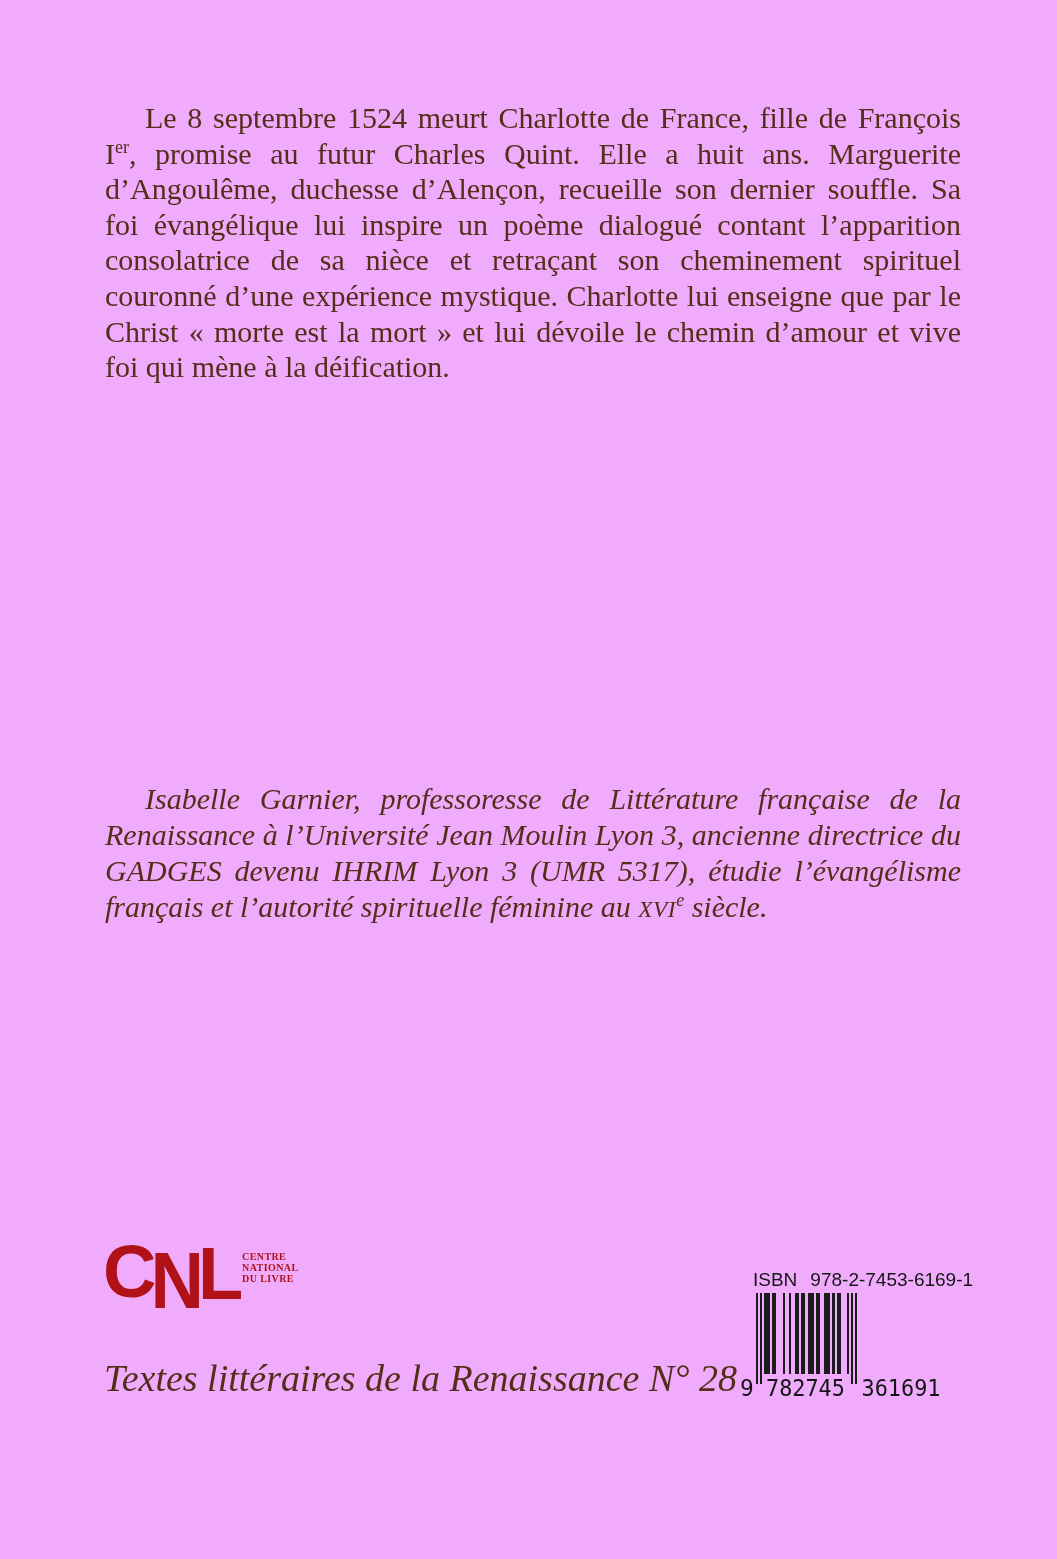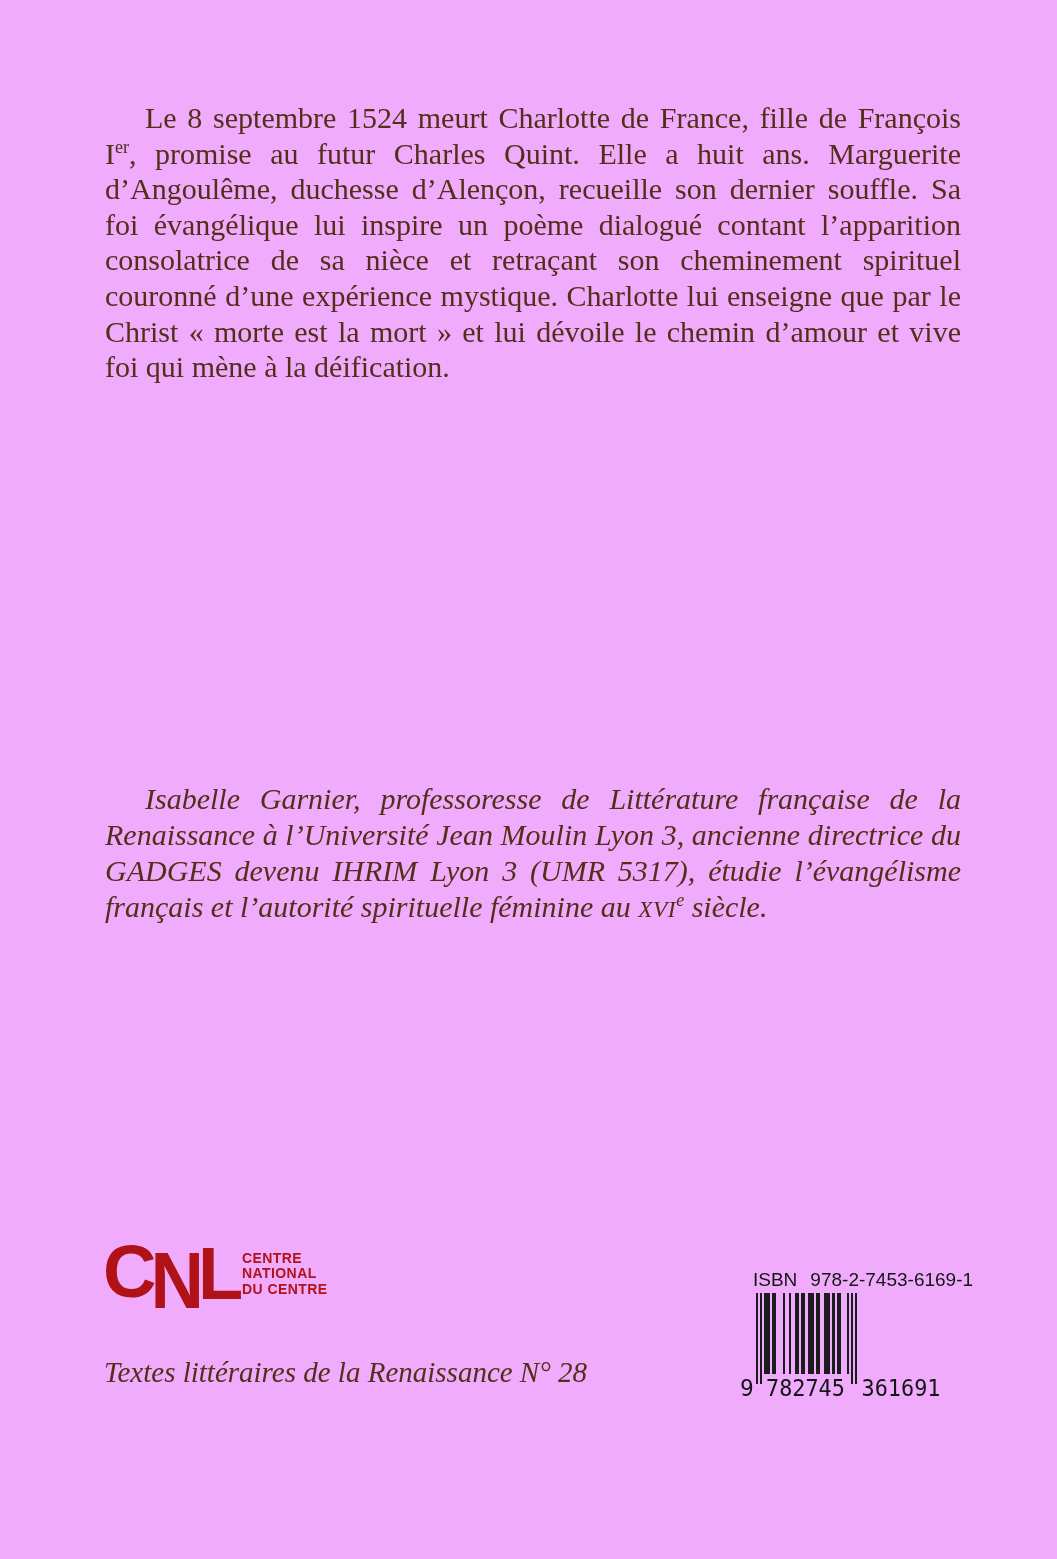--- a/index.html
+++ b/index.html
@@ -57,23 +57,23 @@
     font-family: "Liberation Sans", sans-serif;
     font-weight: bold;
     font-size: 74px;
     line-height: 0.92;
     letter-spacing: -6px;
   }
   .cnl-letters span { display: inline-block; }
   .cnl-letters span:nth-child(2) { transform: translateY(9px) scaleY(1.08); }
   .cnl-letters span:nth-child(3) { transform: translateY(2px); }
   .cnl-caption {
-    font-family: Liberation Sans, sans-serif;
+    font-family: Liberation Serif, serif;
     font-weight: bold;
-    font-size: 14px;
+    font-size: 10px;
     line-height: 1.1;
     letter-spacing: 0.4px;
     margin-left: 5px;
     margin-top: 13px;
   }
 
   
   .isbn-block {
     position: absolute;
     left: 739px;
@@ -90,42 +90,42 @@
     margin-bottom: 2px;
   }
   .isbn-line .isbn-label { margin-right: 13px; }
   .barcode-svg { display: block; }
 
   
   .series {
     position: absolute;
     left: 104px;
     top: 1356px;
-    font-size: 29px;
+    font-size: 38px;
     font-style: italic;
     color: #532e18;
     white-space: nowrap;
   }
 </style>
 </head>
 <body>
 
 <div class="page">
 
   <main class="synopsis">
       <p><span>Le 8 septembre 1524 meurt Charlotte de France, fille de François I</span><sup>er</sup><span>, promise au futur Charles Quint. Elle a huit ans. Marguerite d’Angoulême, duchesse d’Alençon, recueille son dernier souffle. Sa foi évangélique lui inspire un poème dialogué contant l’apparition consolatrice de sa nièce et retraçant son cheminement spirituel couronné d’une expérience mystique. Charlotte lui enseigne que par le Christ « morte est la mort » et lui dévoile le chemin d’amour et vive foi qui mène à la déification.</span></p>
     </main>
 
   <section class="bio">
     <p><span>Isabelle Garnier, professoresse de Littérature française de la Renaissance à l’Université Jean Moulin Lyon 3, ancienne directrice du GADGES devenu IHRIM Lyon 3 (UMR 5317), étudie l’évangélisme français et l’autorité spirituelle féminine au </span><span class="smallcaps">xvi</span><sup>e</sup><span> siècle.</span></p>
   </section>
 
   <div class="cnl">
     <span class="cnl-letters"><span>C</span><span>N</span><span>L</span></span>
-    <span class="cnl-caption"><span>CENTRE</span><br><span>NATIONAL</span><br><span>DU CENTRE</span></span>
+    <span class="cnl-caption"><span>CENTRE</span><br><span>NATIONAL</span><br><span>DU LIVRE</span></span>
   </div>
 
   <div class="isbn-block">
     <div class="isbn-line">
       <span class="isbn-label">ISBN</span><span>978-2-7453-6169-1</span>
     </div>
     <svg class="barcode-svg" width="216" height="106" viewBox="0 0 208 102" shape-rendering="crispEdges">
         <rect x="16" y="0" width="2" height="88" fill="#1c1c1c"></rect>
         <rect x="20" y="0" width="2" height="88" fill="#1c1c1c"></rect>
         <rect x="24" y="0" width="2" height="78" fill="#1c1c1c"></rect>

